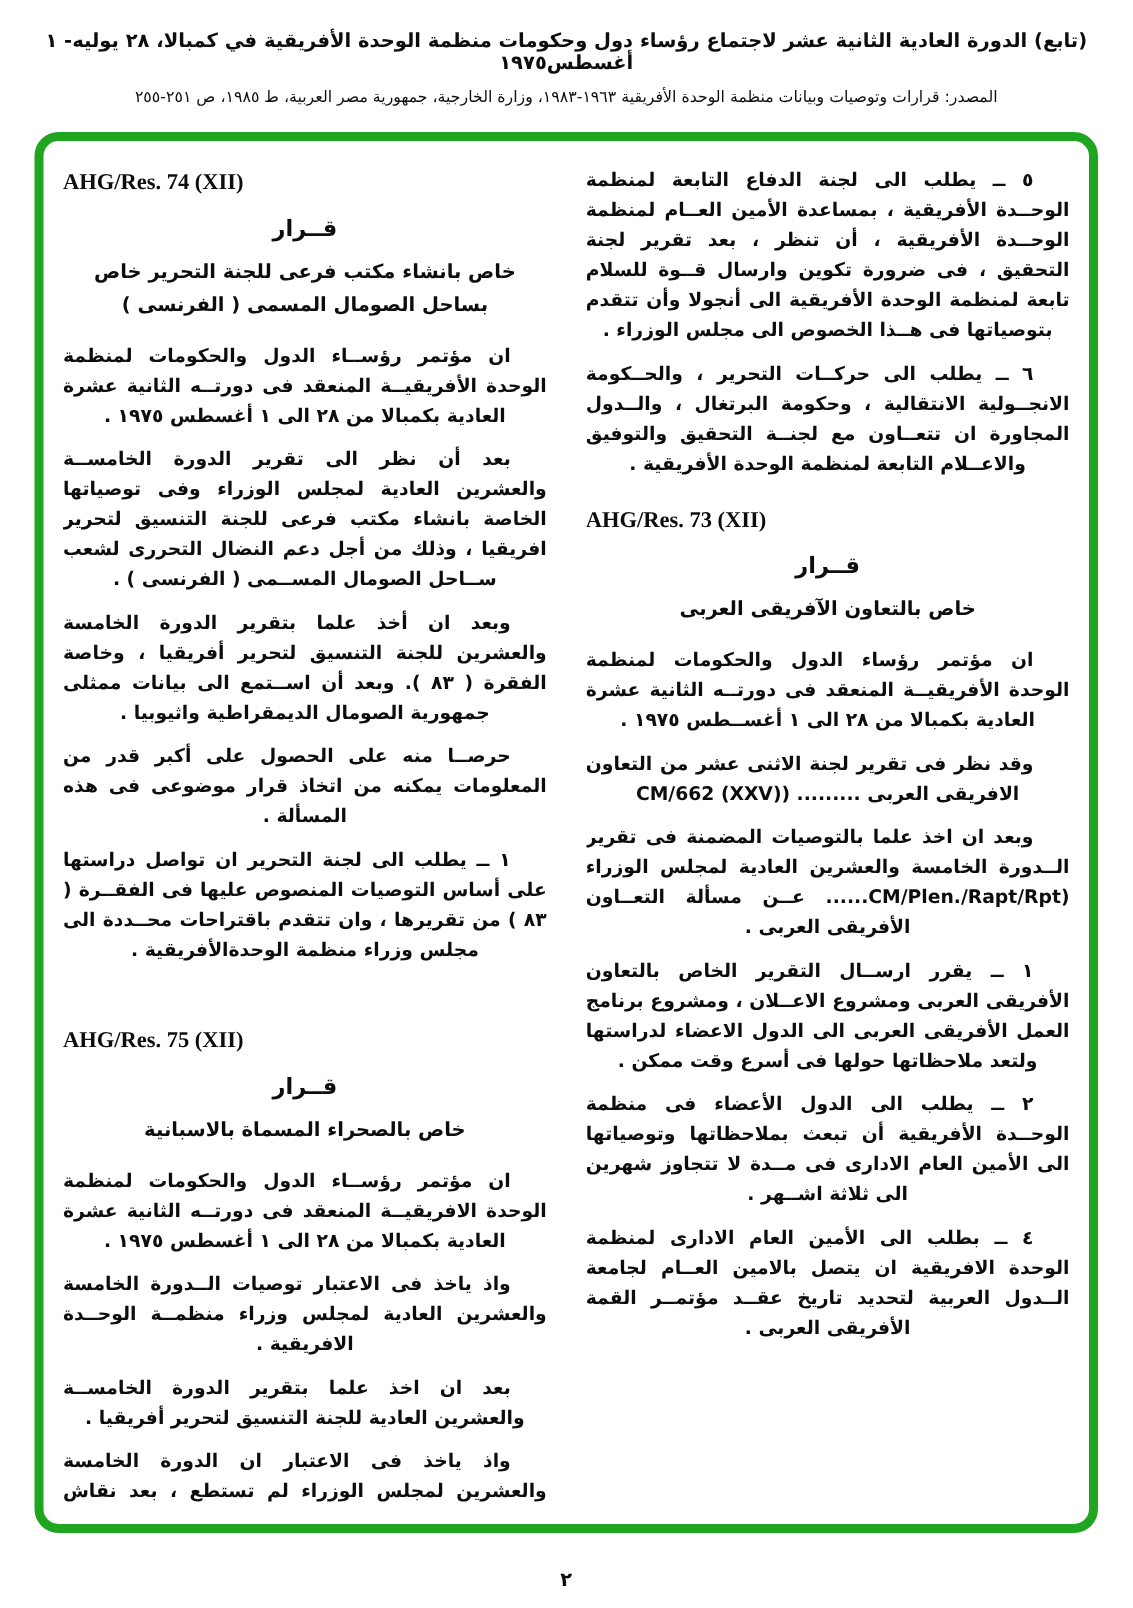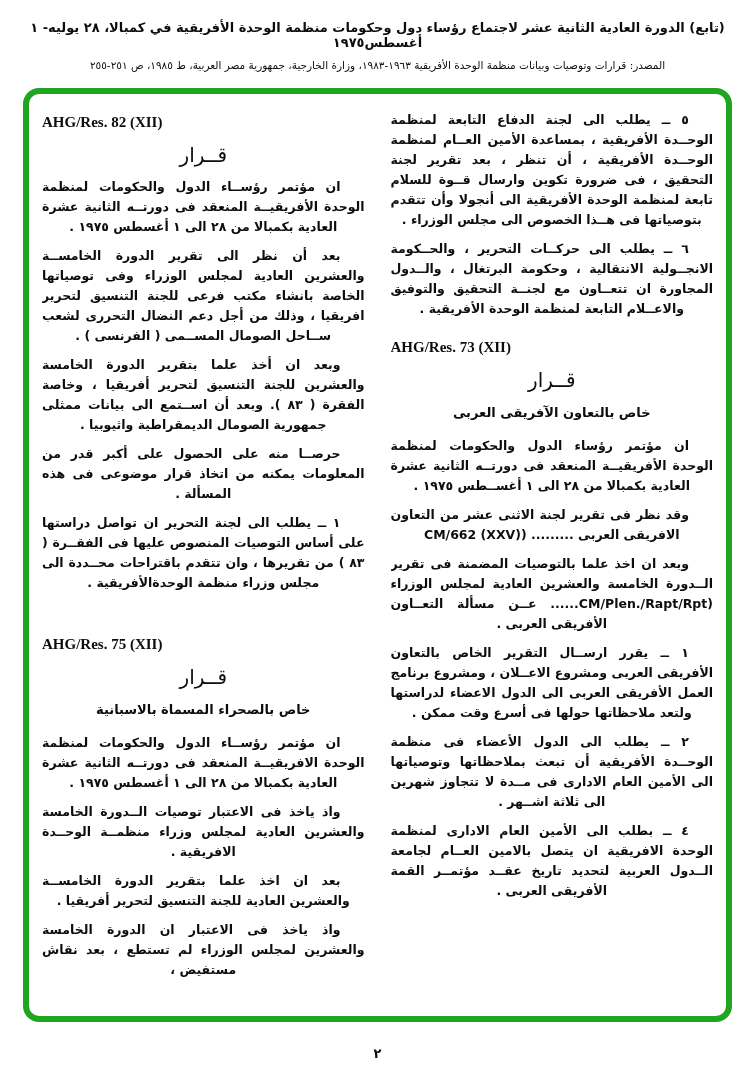--- a/index.html
+++ b/index.html
@@ -26,21 +26,21 @@
     font-size:12.5px; font-weight:bold; line-height:20px;
     text-align:justify; text-align-last:center; -moz-text-align-last:center;
     text-indent:24px; margin:0 0 9px 0;
   }
   .rescode {
     direction:ltr; text-align:left; unicode-bidi:embed;
     font-family:"Liberation Serif","DejaVu Serif",serif;
     font-weight:bold; font-size:15px; margin:20px 0 10px 0;
   }
   .col .rescode:first-child { margin-top:4px; }
-  .res-title { text-align:center; font-size:20px; font-weight:normal; margin:12px 0 10px 0; }
+  .res-title { text-align:center; font-size:15px; font-weight:bold; margin:12px 0 10px 0; }
   .res-subtitle { text-align:center; font-size:13px; font-weight:bold; line-height:22px; margin:0 0 12px 0; }
   .gap-lg { height:14px; }
 
   .page-footer {
     position:absolute; bottom:11px; left:0; width:100%;
     text-align:center; font-size:13px; font-weight:bold;
   }
 </style>
 </head>
 <body style="color: rgb(13, 13, 13);">
@@ -63,22 +63,23 @@
 
       <p class="body">ان مؤتمر رؤساء الدول والحكومات لمنظمة الوحدة الأفريقيــة المنعقد فى دورتــه الثانية عشرة العادية بكمبالا من ٢٨ الى ١ أغســطس ١٩٧٥ .</p>
       <p class="body">وقد نظر فى تقرير لجنة الاثنى عشر من التعاون الافريقى العربى ......... (CM/662 (XXV)</p>
       <p class="body">وبعد ان اخذ علما بالتوصيات المضمنة فى تقرير الــدورة الخامسة والعشرين العادية لمجلس الوزراء (CM/Plen./Rapt/Rpt...... عــن مسألة التعــاون الأفريقى العربى .</p>
       <p class="body">١ ــ يقرر ارســال التقرير الخاص بالتعاون الأفريقى العربى ومشروع الاعــلان ، ومشروع برنامج العمل الأفريقى العربى الى الدول الاعضاء لدراستها ولتعد ملاحظاتها حولها فى أسرع وقت ممكن .</p>
       <p class="body">٢ ــ يطلب الى الدول الأعضاء فى منظمة الوحــدة الأفريقية أن تبعث بملاحظاتها وتوصياتها الى الأمين العام الادارى فى مــدة لا تتجاوز شهرين الى ثلاثة اشــهر .</p>
       <p class="body">٤ ــ بطلب الى الأمين العام الادارى لمنظمة الوحدة الافريقية ان يتصل بالامين العــام لجامعة الــدول العربية لتحديد تاريخ عقــد مؤتمــر القمة الأفريقى العربى .</p>
     </section>
 
     <section class="col">
-      <div class="rescode">AHG/Res. 82 (XII)</div>
+      <div class="rescode">AHG/Res. 74 (XII)</div>
       <h2 class="res-title">قــرار</h2>
+      <h3 class="res-subtitle">خاص بانشاء مكتب فرعى للجنة التحرير خاص بساحل الصومال المسمى ( الفرنسى )</h3>
 
       <p class="body">ان مؤتمر رؤســاء الدول والحكومات لمنظمة الوحدة الأفريقيــة المنعقد فى دورتــه الثانية عشرة العادية بكمبالا من ٢٨ الى ١ أغسطس ١٩٧٥ .</p>
       <p class="body">بعد أن نظر الى تقرير الدورة الخامســة والعشرين العادية لمجلس الوزراء وفى توصياتها الخاصة بانشاء مكتب فرعى للجنة التنسيق لتحرير افريقيا ، وذلك من أجل دعم النضال التحررى لشعب ســاحل الصومال المســمى ( الفرنسى ) .</p>
       <p class="body">وبعد ان أخذ علما بتقرير الدورة الخامسة والعشرين للجنة التنسيق لتحرير أفريقيا ، وخاصة الفقرة ( ٨٣ ). وبعد أن اســتمع الى بيانات ممثلى جمهورية الصومال الديمقراطية واثيوبيا .</p>
       <p class="body">حرصــا منه على الحصول على أكبر قدر من المعلومات يمكنه من اتخاذ قرار موضوعى فى هذه المسألة .</p>
       <p class="body">١ ــ يطلب الى لجنة التحرير ان تواصل دراستها على أساس التوصيات المنصوص عليها فى الفقــرة ( ٨٣ ) من تقريرها ، وان تتقدم باقتراحات محــددة الى مجلس وزراء منظمة الوحدةالأفريقية .</p>
 
       <div class="gap-lg"></div>
 
       <div class="rescode">AHG/Res. 75 (XII)</div>

